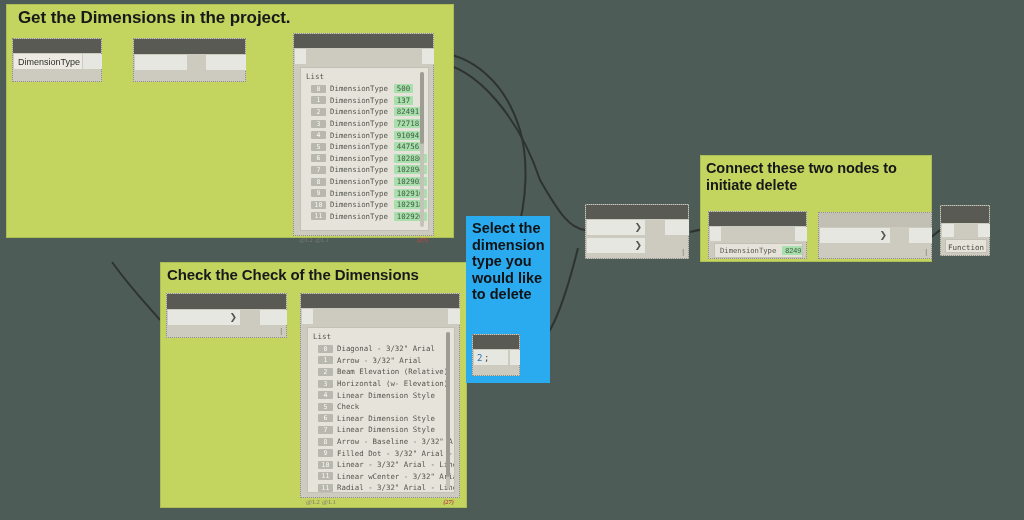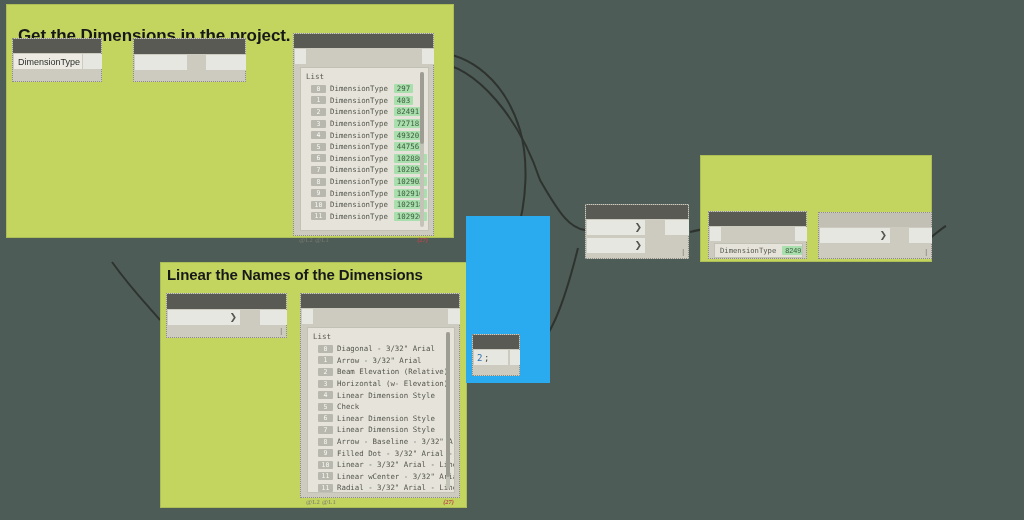--- a/index.html
+++ b/index.html
@@ -76,21 +76,21 @@
       <path d="M160,320 C150,308 132,290 112,262" stroke-width="2"></path>
       <path d="M287,315 L300,315"></path>
       <path d="M525,352 C548,352 565,300 578,248" stroke-width="2"></path>
       <path d="M690,232 C700,230 706,228 712,228"></path>
       <path d="M930,238 C938,232 942,228 946,226"></path>
     </g>
   </svg>
 
   <div class="group" style="left:6px;top:4px;width:448px;height:234px;">
   </div>
-  <div class="group-title" style="left:18px;top:8px;width:420px;font-size:17px;margin-top:18px;">Get the Dimensions in the project.</div>
+  <div class="group-title" style="left:18px;top:8px;width:420px;font-size:17px;">Get the Dimensions in the project.</div>
 
   <div class="node" style="left:12px;top:38px;width:90px;height:44px;">
     <div class="hdr" style="height:14px;"></div>
     <div class="dd" style="left:1px;top:15px;width:68px;height:15px;">
       <span class="dd-label">DimensionType</span>
       <span class="dd-chev">▾</span>
     </div>
     <div class="port" style="left:70px;top:15px;width:19px;height:15px;"></div>
   </div>
 
@@ -104,41 +104,41 @@
     <div class="hdr" style="height:14px;"></div>
     <div class="port" style="left:1px;top:15px;width:11px;height:15px;"></div>
     <div class="port" style="left:128px;top:15px;width:12px;height:15px;"></div>
 
     <div class="watch-inner" style="left:6px;top:33px;width:129px;height:164px;">
       <div class="watch-list-label" style="left:5px;top:4px;">List</div>
       <div class="rows" style="top:15px;padding-left:10px;">
           <div class="row">
             <span class="idx">0</span>
             <span class="rowtxt">DimensionType</span>
-            <span class="val">297</span>
+            <span class="val">500</span>
           </div>
           <div class="row">
             <span class="idx">1</span>
             <span class="rowtxt">DimensionType</span>
-            <span class="val">403</span>
+            <span class="val">137</span>
           </div>
           <div class="row">
             <span class="idx">2</span>
             <span class="rowtxt">DimensionType</span>
             <span class="val">82491</span>
           </div>
           <div class="row">
             <span class="idx">3</span>
             <span class="rowtxt">DimensionType</span>
             <span class="val">72718</span>
           </div>
           <div class="row">
             <span class="idx">4</span>
             <span class="rowtxt">DimensionType</span>
-            <span class="val">49320</span>
+            <span class="val">91094</span>
           </div>
           <div class="row">
             <span class="idx">5</span>
             <span class="rowtxt">DimensionType</span>
             <span class="val">44756</span>
           </div>
           <div class="row">
             <span class="idx">6</span>
             <span class="rowtxt">DimensionType</span>
             <span class="val">102886</span>
@@ -172,21 +172,21 @@
       <div class="scrollbar" style="right:4px;top:4px;height:155px;"></div>
       <div class="scrollthumb" style="right:4px;top:4px;height:72px;"></div>
     </div>
     <div class="watch-foot" style="top:199px;height:12px;">
       <span class="foot-l">@L2 @L1</span>
       <span class="foot-r">(27)</span>
     </div>
   </div>
 
   <div class="group" style="left:160px;top:262px;width:307px;height:246px;"></div>
-  <div class="group-title" style="left:167px;top:266px;width:295px;font-size:15px;">Linear the Names of the Dimensions</div>
+  <div class="group-title" style="left:167px;top:266px;width:295px;font-size:15px;">Check the Check of the Dimensions</div>
 
   <div class="node" style="left:166px;top:293px;width:121px;height:45px;">
     <div class="hdr" style="height:15px;"></div>
     <div class="port" style="left:1px;top:16px;width:72px;height:15px;">
       <span class="port-mark" style="right:3px;top:3px;">❯</span>
     </div>
     <div class="port" style="left:93px;top:16px;width:27px;height:15px;"></div>
     <span class="outmark" style="right:4px;bottom:3px;">|</span>
   </div>
 
@@ -254,20 +254,25 @@
       <div class="scrollbar" style="right:4px;top:4px;height:157px;"></div>
       <div class="scrollthumb" style="right:4px;top:4px;height:145px;"></div>
     </div>
     <div class="watch-foot" style="top:201px;height:12px;">
       <span class="foot-l">@L2 @L1</span>
       <span class="foot-r">(27)</span>
     </div>
   </div>
 
   <div class="callout" style="left:466px;top:216px;width:84px;height:167px;"></div>
+  <div class="callout-title" style="left:472px;top:220px;width:78px;font-size:14.5px;">Select the
+dimension
+type you
+would like
+to delete</div>
 
   <div class="node" style="left:472px;top:334px;width:48px;height:42px;">
     <div class="hdr" style="height:14px;"></div>
     <div class="port" style="left:1px;top:15px;width:34px;height:15px;"></div>
     <div class="port" style="left:37px;top:15px;width:10px;height:15px;"></div>
     <span class="cb-text" style="left:4px;top:18px;">2</span>
     <span class="cb-text cb-semi" style="left:11px;top:18px;">;</span>
   </div>
 
   <div class="node" style="left:585px;top:204px;width:104px;height:55px;">
@@ -276,34 +281,44 @@
       <span class="port-mark" style="right:3px;top:3px;">❯</span>
     </div>
     <div class="port" style="left:1px;top:33px;width:58px;height:15px;">
       <span class="port-mark" style="right:3px;top:3px;">❯</span>
     </div>
     <div class="port" style="left:79px;top:15px;width:24px;height:15px;"></div>
     <span class="outmark" style="right:4px;bottom:3px;">|</span>
   </div>
 
   <div class="group" style="left:700px;top:155px;width:232px;height:107px;"></div>
+  <div class="group-title" style="left:706px;top:160px;width:226px;font-size:14.5px;">Connect these two nodes to
+initiate delete</div>
 
   <div class="node" style="left:708px;top:211px;width:99px;height:48px;">
     <div class="hdr" style="height:14px;"></div>
     <div class="port" style="left:1px;top:15px;width:11px;height:14px;"></div>
     <div class="port" style="left:86px;top:15px;width:12px;height:14px;"></div>
     <div class="watch-inner" style="left:5px;top:31px;width:89px;height:15px;display:flex;align-items:center;">
       <span style="font-family:'DejaVu Sans Mono',monospace;font-size:7.2px;color:#55564f;padding-left:5px;">DimensionType</span>
       <span class="val" style="font-size:7.2px;">82491</span>
     </div>
   </div>
 
   <div class="node" style="left:818px;top:212px;width:114px;height:47px;">
     <div class="hdr" style="height:14px;background:#c2c0b5;"></div>
     <div class="port" style="left:1px;top:15px;width:70px;height:15px;">
       <span class="port-mark" style="right:3px;top:3px;">❯</span>
     </div>
     <div class="port" style="left:90px;top:15px;width:23px;height:15px;"></div>
     <span class="outmark" style="right:4px;bottom:3px;">|</span>
   </div>
 
+  <div class="node" style="left:940px;top:205px;width:50px;height:51px;">
+    <div class="hdr" style="height:17px;"></div>
+    <div class="port" style="left:1px;top:18px;width:12px;height:13px;"></div>
+    <div class="port" style="left:37px;top:18px;width:12px;height:13px;"></div>
+    <div class="watch-inner" style="left:4px;top:33px;width:42px;height:14px;">
+      <span class="fn-label" style="top:3px;">Function</span>
+    </div>
+  </div>
 
 </div>
 
 </body></html>

